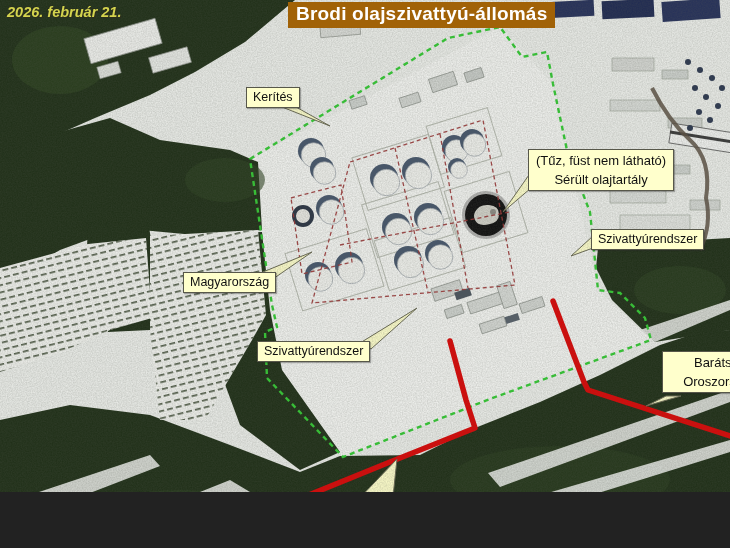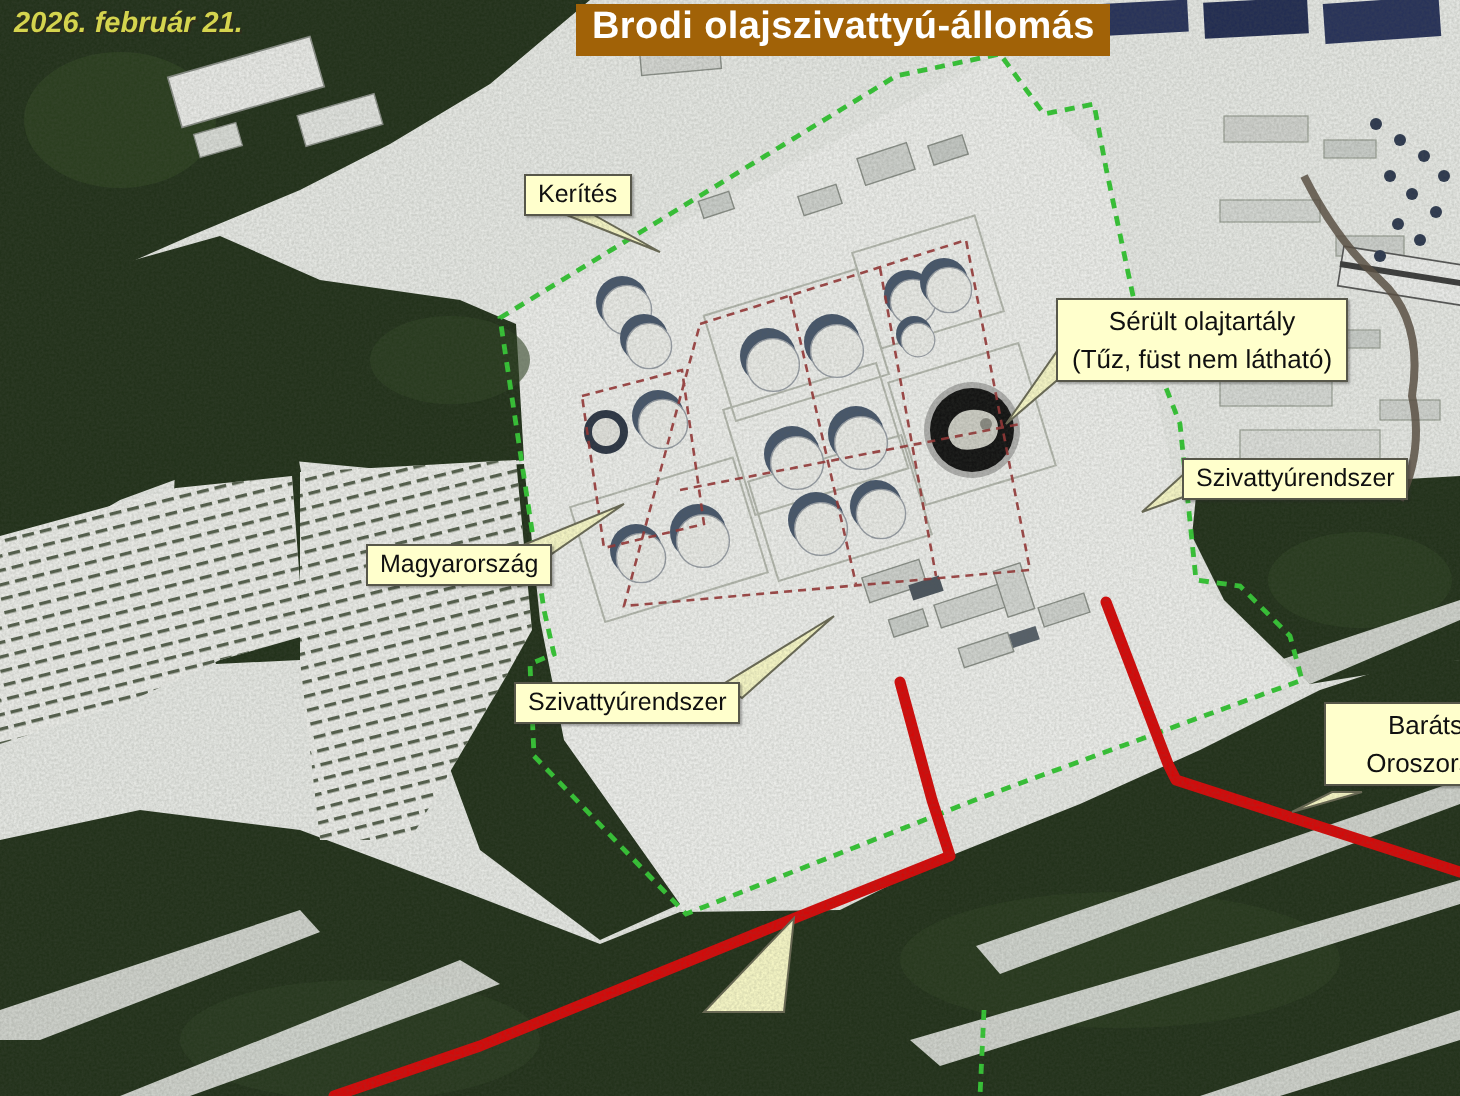--- a/index.html
+++ b/index.html
@@ -1,17 +1,17 @@
 <!DOCTYPE html>
 <html><head>
 <meta charset="utf-8">
 <style>
   html,body{margin:0;padding:0;background:#222;}
   #stage{
-    position:relative;width:730px;height:548px;overflow:hidden;
+    position:relative;width:730px;height:492px;overflow:hidden;
     font-family:"Liberation Sans",sans-serif;background:#eceeea;
   }
   #scene{position:absolute;left:0;top:0;}
   .callout{
     position:absolute;background:#ffffcc;border:1px solid #57574a;
     color:#101010;font-size:12.5px;line-height:17px;padding:1px 6px;
     white-space:nowrap;box-shadow:1px 1px 1px rgba(40,40,40,.35);
     text-align:center;z-index:5;
   }
   .callout.two-line{line-height:19px;padding:1px 7px;font-size:13px;}
@@ -238,25 +238,25 @@
       <polygon points="352,506 392,506 397,459"></polygon>
     </g>
 
     <rect width="730" height="548" filter="url(#grain)" opacity="0.5"></rect>
   </svg>
 
   <div id="date-label">2026. február 21.</div>
 
   <div id="title-bar">Brodi olajszivattyú-állomás</div>
 
-  <div class="callout" style="left:262px;top:87px;">Kerítés</div>
+  <div class="callout" style="left:246px;top:87px;">Kerítés</div>
 
   <div class="callout two-line" style="left:528px;top:149px;">
+    <div>(Tűz, füst nem látható)</div>
     <div>Sérült olajtartály</div>
-    <div>(Tűz, füst nem látható)</div>
   </div>
 
   <div class="callout" style="left:591px;top:229px;">Szivattyúrendszer</div>
 
   <div class="callout" style="left:183px;top:272px;">Magyarország</div>
 
   <div class="callout" style="left:257px;top:341px;">Szivattyúrendszer</div>
 
   <div class="callout two-line" style="left:662px;top:351px;width:100px;">
     <div>Barátság</div>

